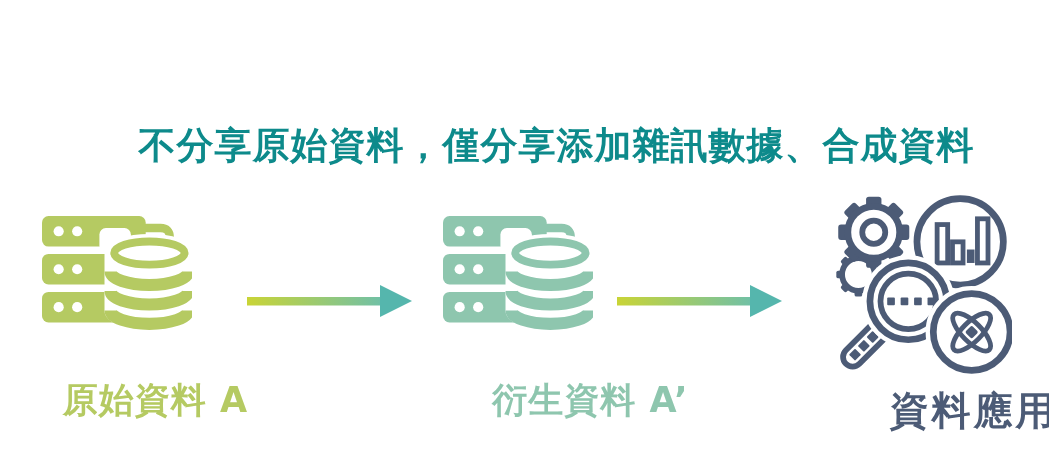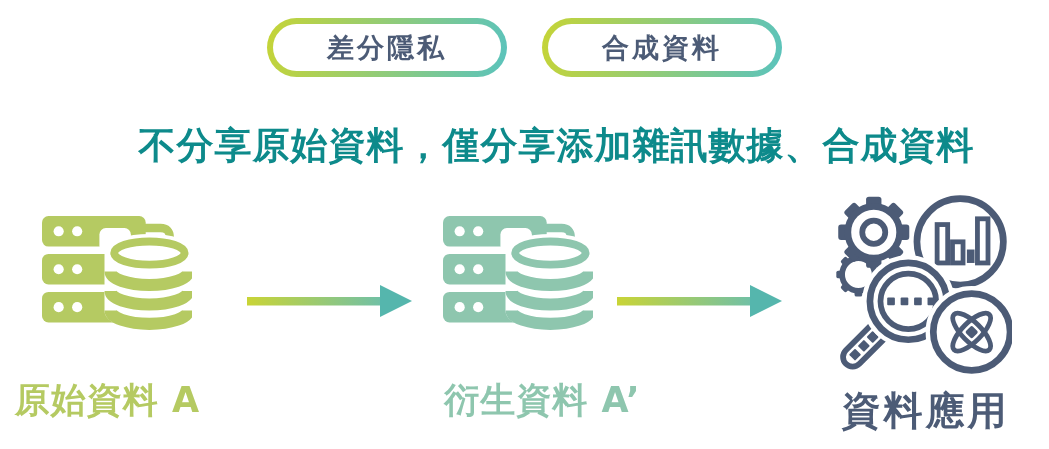--- a/index.html
+++ b/index.html
@@ -20,21 +20,21 @@
     color:var(--slate);letter-spacing:3px;}
   .headline{position:absolute;top:121px;left:0;width:100%;text-align:center;
     font-size:37px;font-weight:bold;color:var(--headline-teal);letter-spacing:1px;padding-left:32px;}
   .node-icon{position:absolute;}
   .icon-original{left:42px;top:216px;width:150px;color:var(--green);}
   .icon-derived{left:443px;top:216px;width:150px;color:var(--teal);}
   .icon-application{left:820px;top:190px;width:192px;color:var(--slate);}
   .arrow{position:absolute;top:283px;width:165px;height:36px;}
   .arrow-1{left:247px;}
   .arrow-2{left:617px;}
-  .node-label{position:absolute;top:377px;font-weight:bold;font-size:35px;text-align:center;letter-spacing:1px;}
+  .node-label{position:absolute;top:377px;font-weight:bold;font-size:35px;text-align:center;letter-spacing:1px;padding-left:48px;}
   .label-original{left:0px;width:215px;color:var(--green);}
   .label-derived{left:420px;width:245px;color:var(--teal);}
   .label-application{left:823px;width:205px;color:var(--slate);top:384px;font-size:39px;letter-spacing:3px;}
 </style>
 </head>
 <body>
 
 <svg width="0" height="0" style="position:absolute" aria-hidden="true">
   <defs>
     <linearGradient id="arrowGrad" x1="0" y1="0" x2="1" y2="0">
@@ -126,28 +126,20 @@
 
     <symbol id="icon-arrow" viewBox="0 0 165 36">
       <rect x="0" y="14" width="137" height="8.5" fill="url(#arrowGrad)"></rect>
       <polygon points="133,2 165,18 133,34" fill="var(--arrow-head,#55b6ad)"></polygon>
     </symbol>
   </defs>
 </svg>
 
 <div class="canvas">
 
-  <div class="pills">
-    <div class="pill">
-      <span class="pill-inner">差分隱私</span>
-    </div>
-    <div class="pill">
-      <span class="pill-inner">合成資料</span>
-    </div>
-  </div>
 
   <div class="headline">不分享原始資料，僅分享添加雜訊數據、合成資料</div>
 
   <svg class="node-icon icon-original" viewBox="0 0 162 140">
     <use href="#icon-serverdb"></use>
   </svg>
 
   <svg class="arrow arrow-1" viewBox="0 0 165 36">
     <use href="#icon-arrow"></use>
   </svg>

